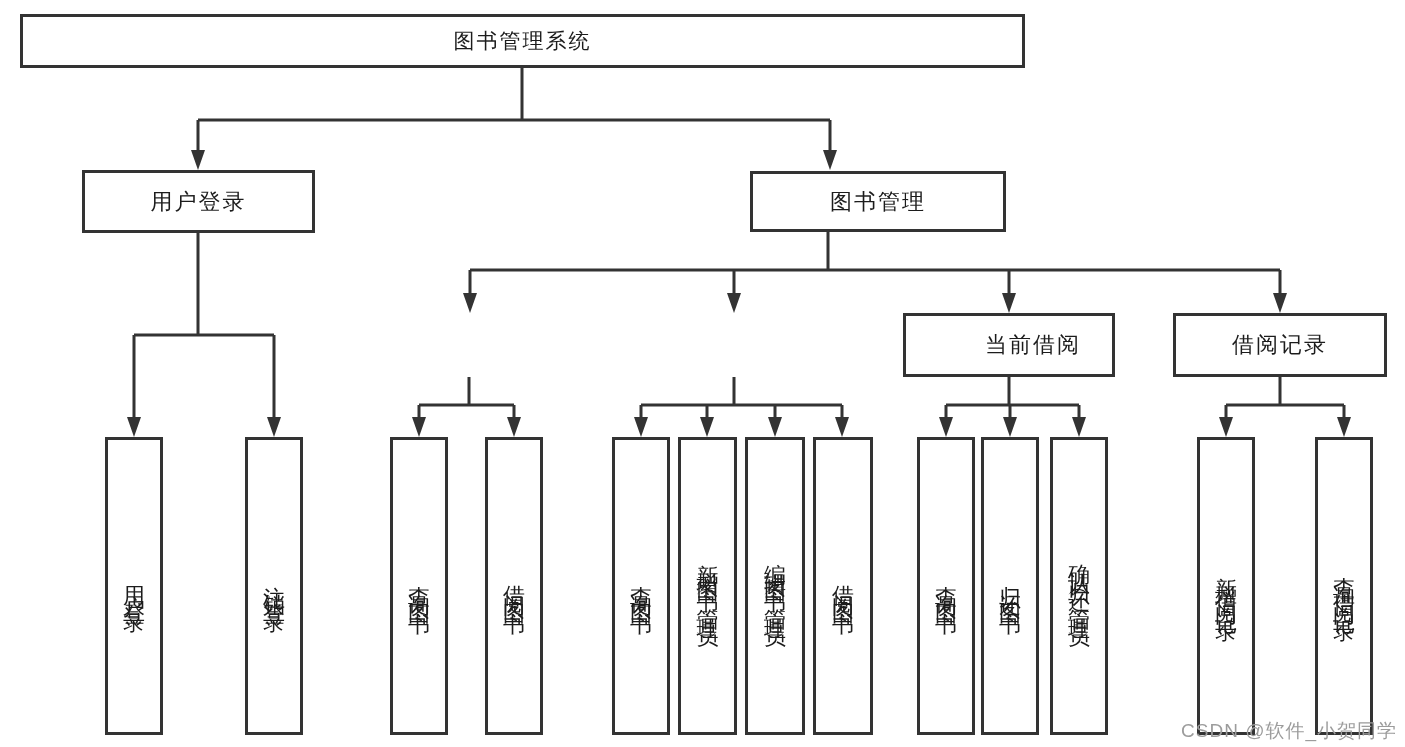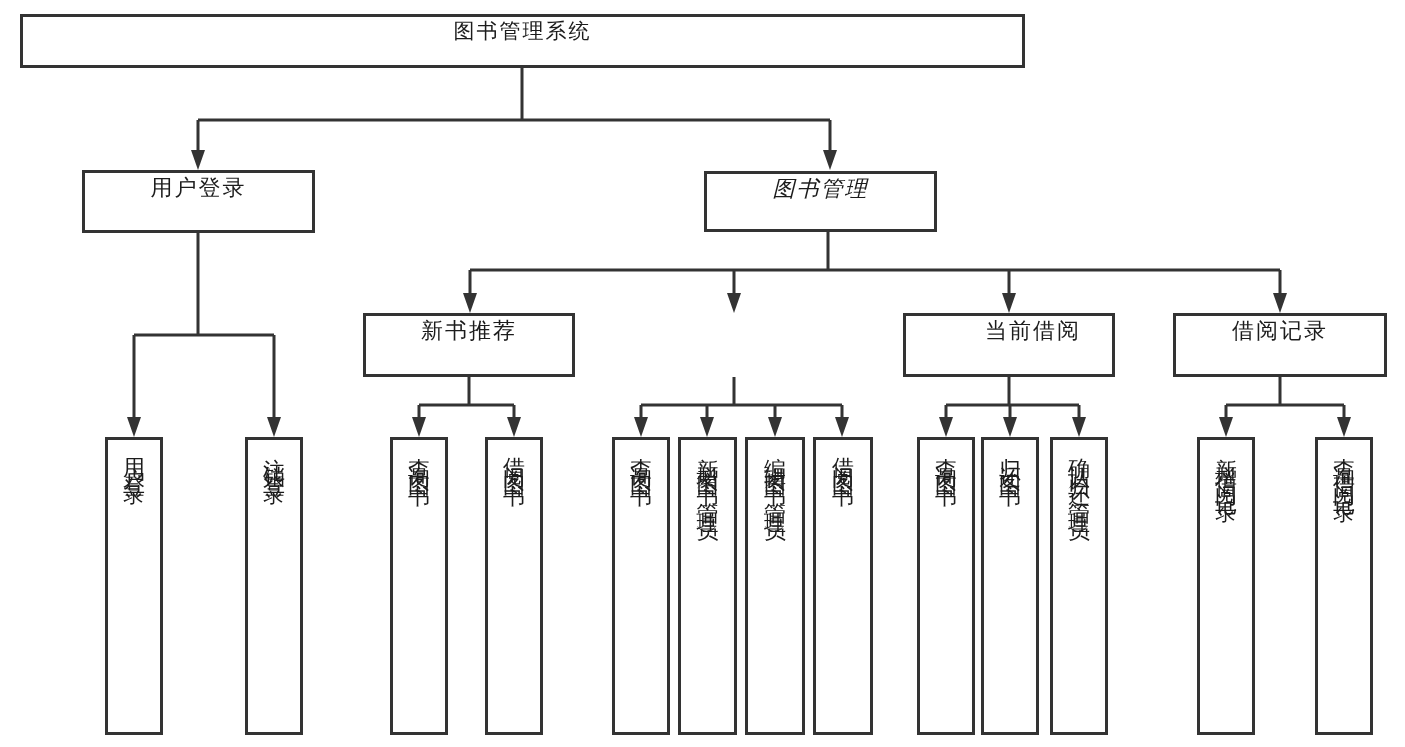--- a/index.html
+++ b/index.html
@@ -22,39 +22,40 @@
     width: 1405px;
     height: 747px;
     pointer-events: none;
   }
   .node {
     position: absolute;
     box-sizing: border-box;
     background: #ffffff;
     border: 3px solid #333333;
     display: flex;
+    align-items: center;
     justify-content: center;
     color: #1c1c1c;
   }
   .node.h span {
     font-size: 22px;
     letter-spacing: 2px;
     white-space: nowrap;
   }
   .node.v span {
     writing-mode: vertical-rl;
     text-orientation: mixed;
     font-size: 22px;
     letter-spacing: 9px;
     line-height: 1;
   }
   #n-root          { left: 20px;  top: 14px;  width: 1005px; height: 54px; }
   #n-root span     { font-size: 21px; }
   #n-user-login    { left: 82px;  top: 170px; width: 233px; height: 63px; }
-  #n-book-mgmt     { left: 704px; top: 171px; width: 233px; height: 61px; font-style: italic; }
+  #n-book-mgmt     { left: 750px; top: 171px; width: 256px; height: 61px; }
   #n-new-book      { left: 363px; top: 313px; width: 212px; height: 64px; }
   #n-book-borrow   { left: 628px; top: 313px; width: 212px; height: 64px; }
   #n-current-borrow{ left: 903px; top: 313px; width: 212px; height: 64px; padding-left: 48px; }
   #n-borrow-record { left: 1173px;top: 313px; width: 214px; height: 64px; }
   .leaf            { top: 437px; height: 298px; width: 58px; }
   #l-user-login    { left: 105px; }
   #l-logout        { left: 245px; }
   #l-nb-query      { left: 390px; }
   #l-nb-borrow     { left: 485px; }
   #l-bb-query      { left: 612px; }
@@ -117,23 +118,20 @@
     <span>图书管理系统</span>
   </div>
 
   <div class="node h" id="n-user-login">
     <span>用户登录</span>
   </div>
   <div class="node h" id="n-book-mgmt">
     <span>图书管理</span>
   </div>
 
-  <div class="node h" id="n-new-book">
-    <span>新书推荐</span>
-  </div>
   <div class="node h" id="n-current-borrow">
     <span>当前借阅</span>
   </div>
   <div class="node h" id="n-borrow-record">
     <span>借阅记录</span>
   </div>
 
   <div class="node v leaf" id="l-user-login">
     <span>用户登录</span>
   </div>
@@ -171,14 +169,15 @@
     <span>确认归还（管理员）</span>
   </div>
 
   <div class="node v leaf" id="l-br-add">
     <span>新增借阅记录</span>
   </div>
   <div class="node v leaf" id="l-br-query">
     <span>查询借阅记录</span>
   </div>
 
+  <div class="watermark">CSDN @软件_小贺同学</div>
 
 </div>
 
 </body></html>

